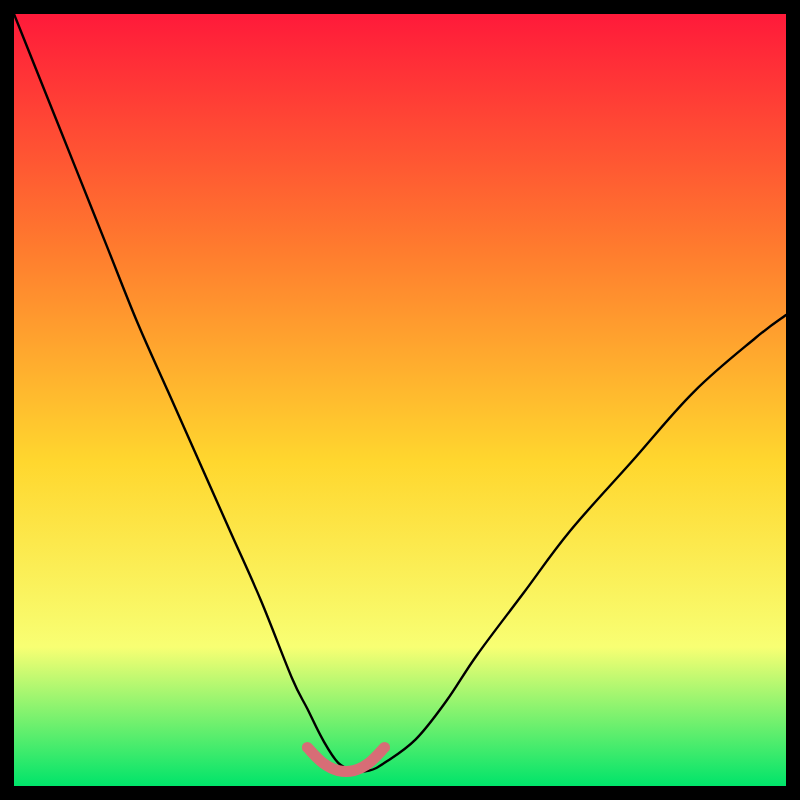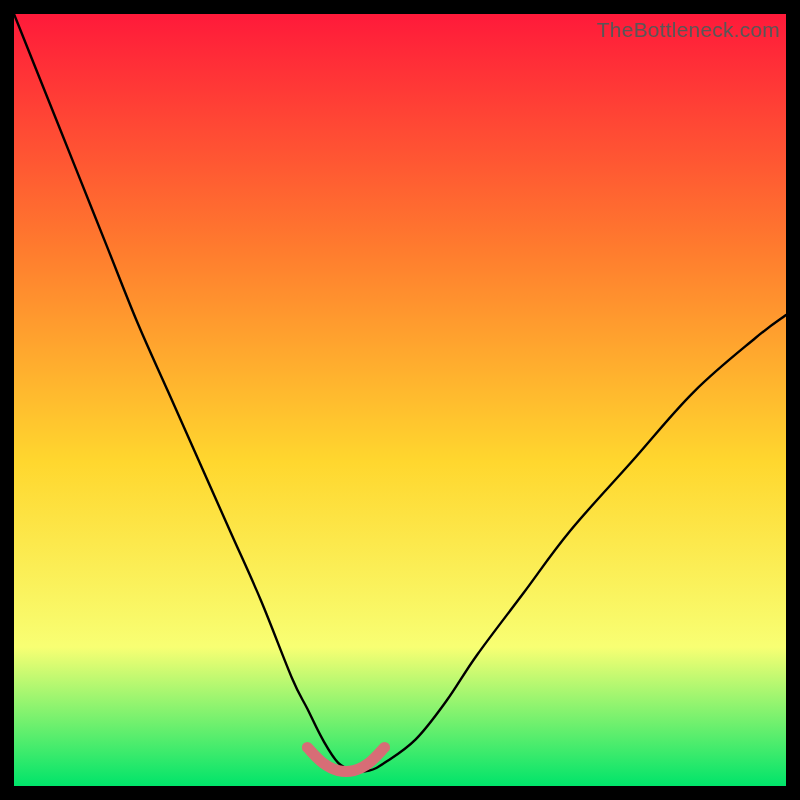--- a/index.html
+++ b/index.html
@@ -56,15 +56,14 @@
           <stop id="g3" offset="82%" stop-color="#f8ff73"></stop>
           <stop id="g4" offset="100%" stop-color="#00e46a"></stop>
         </linearGradient>
       </defs>
       <rect x="0" y="0" width="772" height="772" fill="url(#bg-grad)"></rect>
       <path id="main-curve" fill="none" stroke-width="2.4" stroke-linecap="round" stroke-linejoin="round" d="M 0,0 C 5.5584,13.895999999999987 19.763199999999998,49.40799999999994 30.88,77.19999999999993 C 41.9968,104.99199999999993 50.64319999999999,126.60799999999996 61.76,154.39999999999998 C 72.8768,182.192 81.5232,203.80800000000002 92.64,231.60000000000002 C 103.7568,259.39200000000005 112.4032,282.3976 123.52,308.8 C 134.6368,335.2024 143.2832,353.2672 154.4,378.28 C 165.51680000000002,403.29279999999994 174.1632,422.74719999999996 185.28,447.76 C 196.3968,472.7728 205.0432,492.2272 216.16000000000003,517.24 C 227.27680000000004,542.2528 235.9232,560.3176000000001 247.04,586.72 C 258.1568,613.1224 269.5824,644.4656 277.92,663.92 C 286.2576,683.3743999999999 287.8016,683.6831999999999 293.36,694.8 C 298.9184,705.9168 303.2416,715.9527999999999 308.8,725.68 C 314.3584,735.4072 318.6816,743.2816 324.24,748.84 C 329.7984,754.3984 334.1216,755.1704 339.68,756.56 C 345.2384,757.9495999999999 349.5616,757.9495999999999 355.12,756.56 C 360.6784,755.1704 362.2224,754.3984 370.56,748.84 C 378.8976,743.2816 390.3232,736.7968 401.44,725.68 C 412.5568,714.5631999999999 421.20320000000004,702.3656000000001 432.32000000000005,687.08 C 443.43680000000006,671.7944 449.304,660.2144 463.2,640.76 C 477.096,621.3056 492.8448,601.2336 509.52000000000004,579 C 526.1952,556.7664 536.3856000000001,540.8632 555.84,517.24 C 575.2944,493.6168 595.3664,472.7728 617.6,447.76 C 639.8336,422.74719999999996 657.1264,400.5136 679.36,378.28 C 701.5936,356.04639999999995 724.4448,338.136 741.12,324.24 C 757.7952,310.344 766.4416,305.24879999999996 772,301.08" stroke="#000000"></path>
       <path id="highlight-seg" fill="none" stroke-width="11" stroke-linecap="round" stroke-linejoin="round" d="M 293.36,733.4 C 296.1392,736.1792 303.2416,744.6712 308.8,748.84 C 314.3584,753.0088000000001 318.6816,755.1704 324.24,756.56 C 329.7984,757.9495999999999 334.1216,757.9495999999999 339.68,756.56 C 345.2384,755.1704 349.5616,753.0088000000001 355.12,748.84 C 360.6784,744.6712 367.7808,736.1792 370.56,733.4" stroke="#d76d76"></path>
     </svg>
   </div>
 
-  <div class="watermark">TheBottleneck.com</div>
 
 </div>
 
 </body></html>

